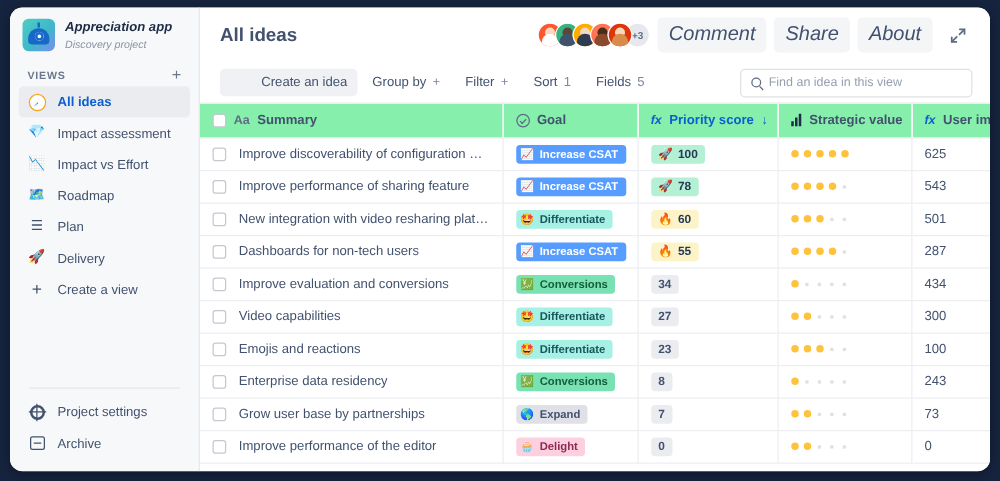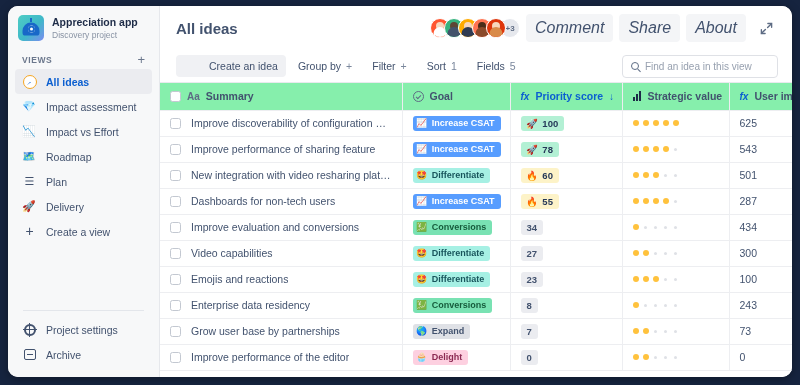--- a/index.html
+++ b/index.html
@@ -28,20 +28,21 @@
     flex: 0 0 152px;
     position: relative;
     display: flex;
     flex-direction: column;
   }
   .brand {
     display: flex;
     align-items: center;
     gap: 8px;
     padding: 9px 10px 6px 10px;
+    font-style: italic;
   }
   .brand-logo {
     width: 26px; height: 26px;
     border-radius: 5px;
     background: linear-gradient(135deg,#4ecdc4 0%,#3fb8c9 55%,#7b8cf0 100%);
     flex: 0 0 26px;
     position: relative;
     overflow: hidden;
   }
   .brand-logo .bot {
@@ -298,21 +299,21 @@
   .tool.filled { background: #f0f1f4; padding-left: 33px; }
   .tool .cnt { color: #7a879c; }
   .search-box {
     margin-left: auto;
     display: flex;
     align-items: center;
     gap: 6px;
     border: 1px solid #dfe1e6;
     border-radius: 4px;
     height: 23px;
-    width: 156px;
+    width: 186px;
     padding: 0 8px;
     background: #fff;
   }
   .search-box .ph {
     font-size: 10px;
     color: #97a0af;
     white-space: nowrap;
   }
   .mag {
     width: 8px; height: 8px;

